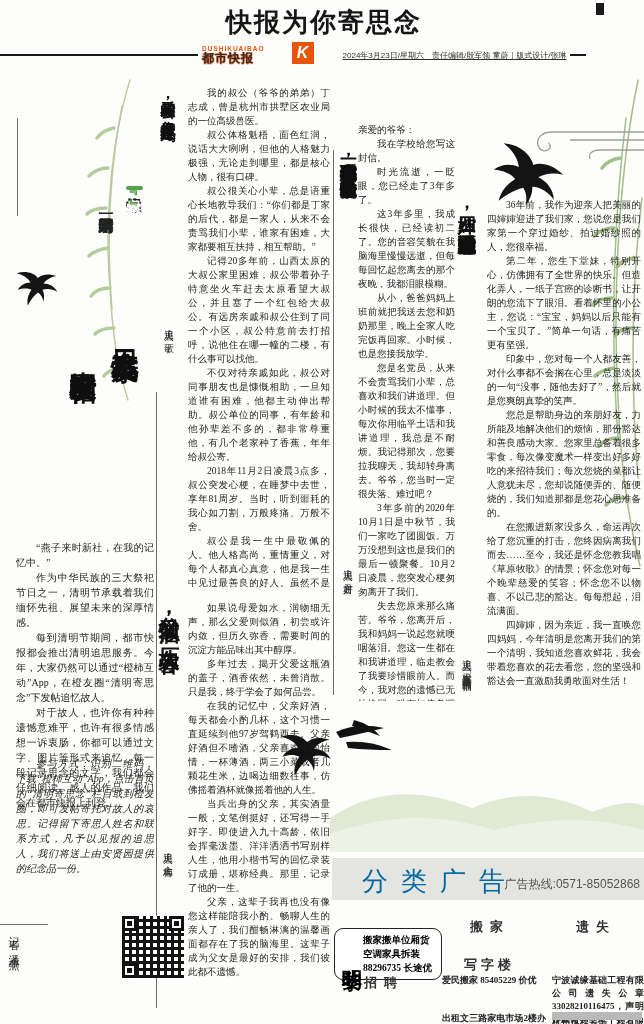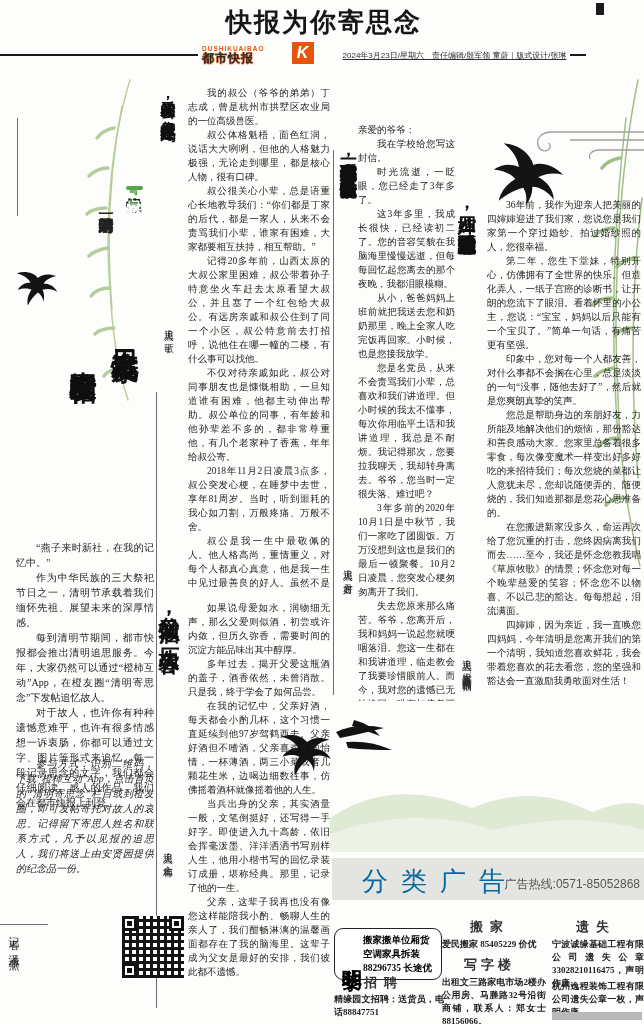--- a/index.html
+++ b/index.html
@@ -52,21 +52,21 @@
 
   
   .cls-band{left:332px;top:858px;width:312px;height:42px;background:#e4e4e1;}
   .cls-title{left:30px;top:6px;font-size:26px;font-weight:400;color:#0369a1;letter-spacing:13px;position:absolute;}
   .cls-hotline{right:4px;top:18px;font-size:12px;color:#555;position:absolute;}
   .liming{left:334px;top:914px;width:108px;height:52px;border:1.6px solid #222;border-radius:9px;
           display:flex;align-items:center;padding:2px 4px;box-sizing:border-box;background:#fff;margin-top:14px;}
   .liming-brand{font-size:21px;font-weight:900;line-height:22px;width:24px;color:#000;}
   .liming-lines{font-size:9.5px;font-weight:bold;line-height:14px;white-space:nowrap;color:#000;}
   .ad-heading{font-size:13px;font-weight:900;color:#333;letter-spacing:7px;}
-  .ad-text{font-size:9px;line-height:13px;text-align:justify;color:#222;font-weight:bold;}
+  .ad-text{font-size:9px;line-height:13px;text-align:justify;color:#222;font-weight:bold;margin-top:36px;}
   .gray-bar{background:#b9b9b9;}
 </style>
 </head>
 <body>
 
 <div class="page">
 
   <svg width="0" height="0" style="position:absolute">
     <defs>
       <symbol id="swallow" viewBox="0 0 100 80">

